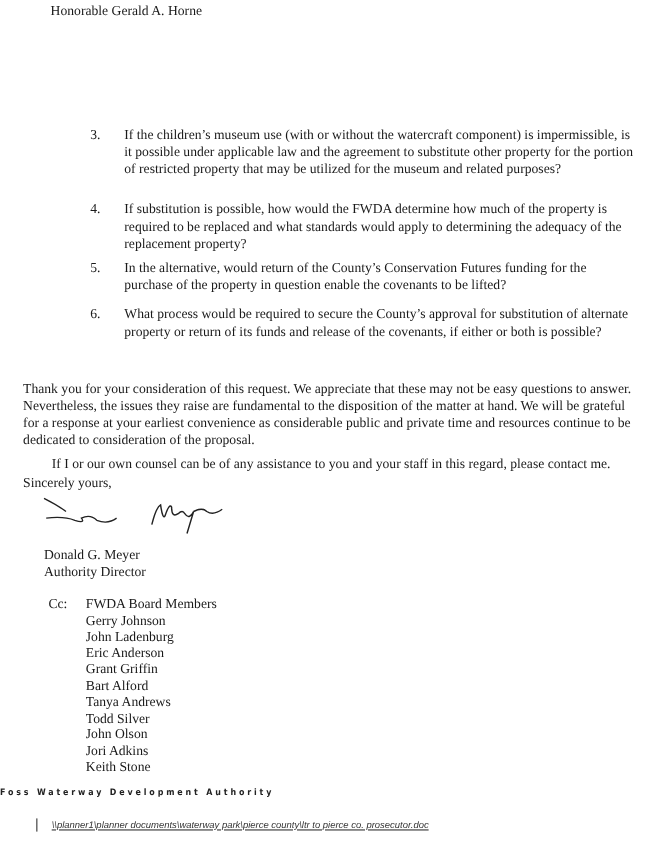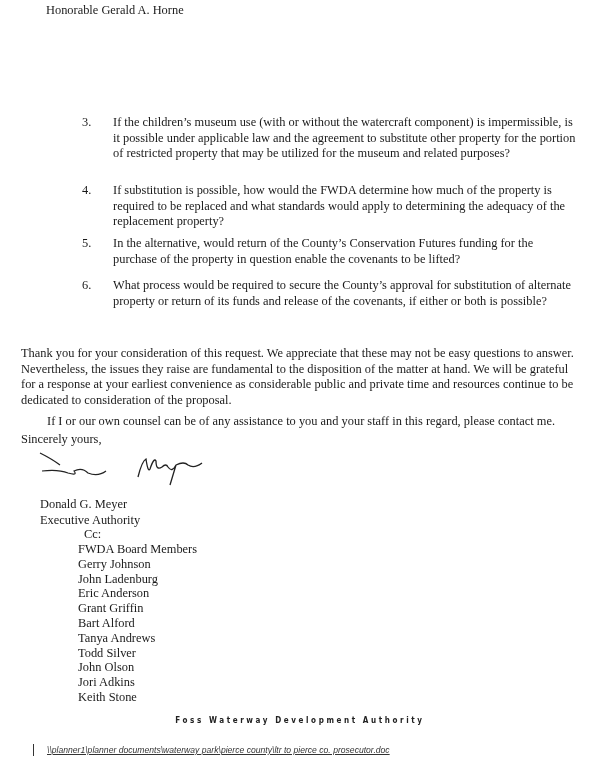--- a/index.html
+++ b/index.html
@@ -5,23 +5,23 @@
   html, body { margin:0; padding:0; background:#fff; }
   body { width:600px; height:776px; position:relative; overflow:hidden;
          font-family:"Liberation Serif", "DejaVu Serif", serif; color:#1a1a1a; font-size:12.4px; }
   .abs { position:absolute; }
   .header { left:46px; top:3px; line-height:15.5px; }
   .item { left:0; width:600px; }
   .num { position:absolute; left:82px; }
   .itxt { position:absolute; left:113px; width:465px; line-height:15.5px; }
   .para { left:21px; width:560px; line-height:15.5px;font-family:Liberation Serif, serif; }
   .sig { left:38px; top:447px; width:170px; height:40px; }
-  .cc-label { left:44px; top:527px;margin-left:40px; }
+  .cc-label { left:44px; top:542px; }
   .cc-list { left:78px; top:542px; line-height:14.8px; }
-  .footer-org { left:0; width:600px; top:716px; text-align:center; font-family:"DejaVu Sans Condensed","DejaVu Sans", sans-serif;
+  .footer-org { left:0; width:600px; top:716px; font-family:"DejaVu Sans Condensed","DejaVu Sans", sans-serif;
                 font-size:8px; font-weight:bold; letter-spacing:2.6px; color:#222; }
   .path { left:47px; top:745px; font-family:"Liberation Sans", sans-serif; font-size:8.6px; font-style:italic;
           text-decoration:underline; color:#333; }
   .cursor { left:33px; top:744px; width:1px; height:12px; background:#333; }
 </style>
 </head>
 <body>
 
 <div class="abs header">
   <div>Honorable Gerald A. Horne</div>
@@ -48,21 +48,21 @@
 <div class="abs para" style="top:414px;text-align:center;">If I or our own counsel can be of any assistance to you and your staff in this regard, please contact me.</div>
 <div class="abs para" style="top:432px;">Sincerely yours,</div>
 
 <svg class="abs sig" viewBox="0 0 170 40">
   <path d="M2 6 Q14 12 22 18 M4 24 Q20 22 30 26 Q40 29 36 24 Q44 20 50 26 Q60 30 68 24" stroke="#222" stroke-width="1.2" fill="none"></path>
   <path d="M100 30 Q104 14 108 12 Q110 26 112 22 Q116 10 118 14 Q118 24 124 20 Q128 16 130 20 Q134 26 138 18 L132 38 M138 18 Q146 14 150 18 Q156 22 164 16" stroke="#222" stroke-width="1.3" fill="none"></path>
 </svg>
 
 <div class="abs para" style="top:485px; left:40px;margin-top:12px;">
   <div>Donald G. Meyer</div>
-  <div>Executive Authority</div>
+  <div>Authority Director</div>
 </div>
 
 <div class="abs cc-label">Cc:</div>
 <div class="abs cc-list">
   <div>FWDA Board Members</div>
   <div>Gerry Johnson</div>
   <div>John Ladenburg</div>
   <div>Eric Anderson</div>
   <div>Grant Griffin</div>
   <div>Bart Alford</div>

